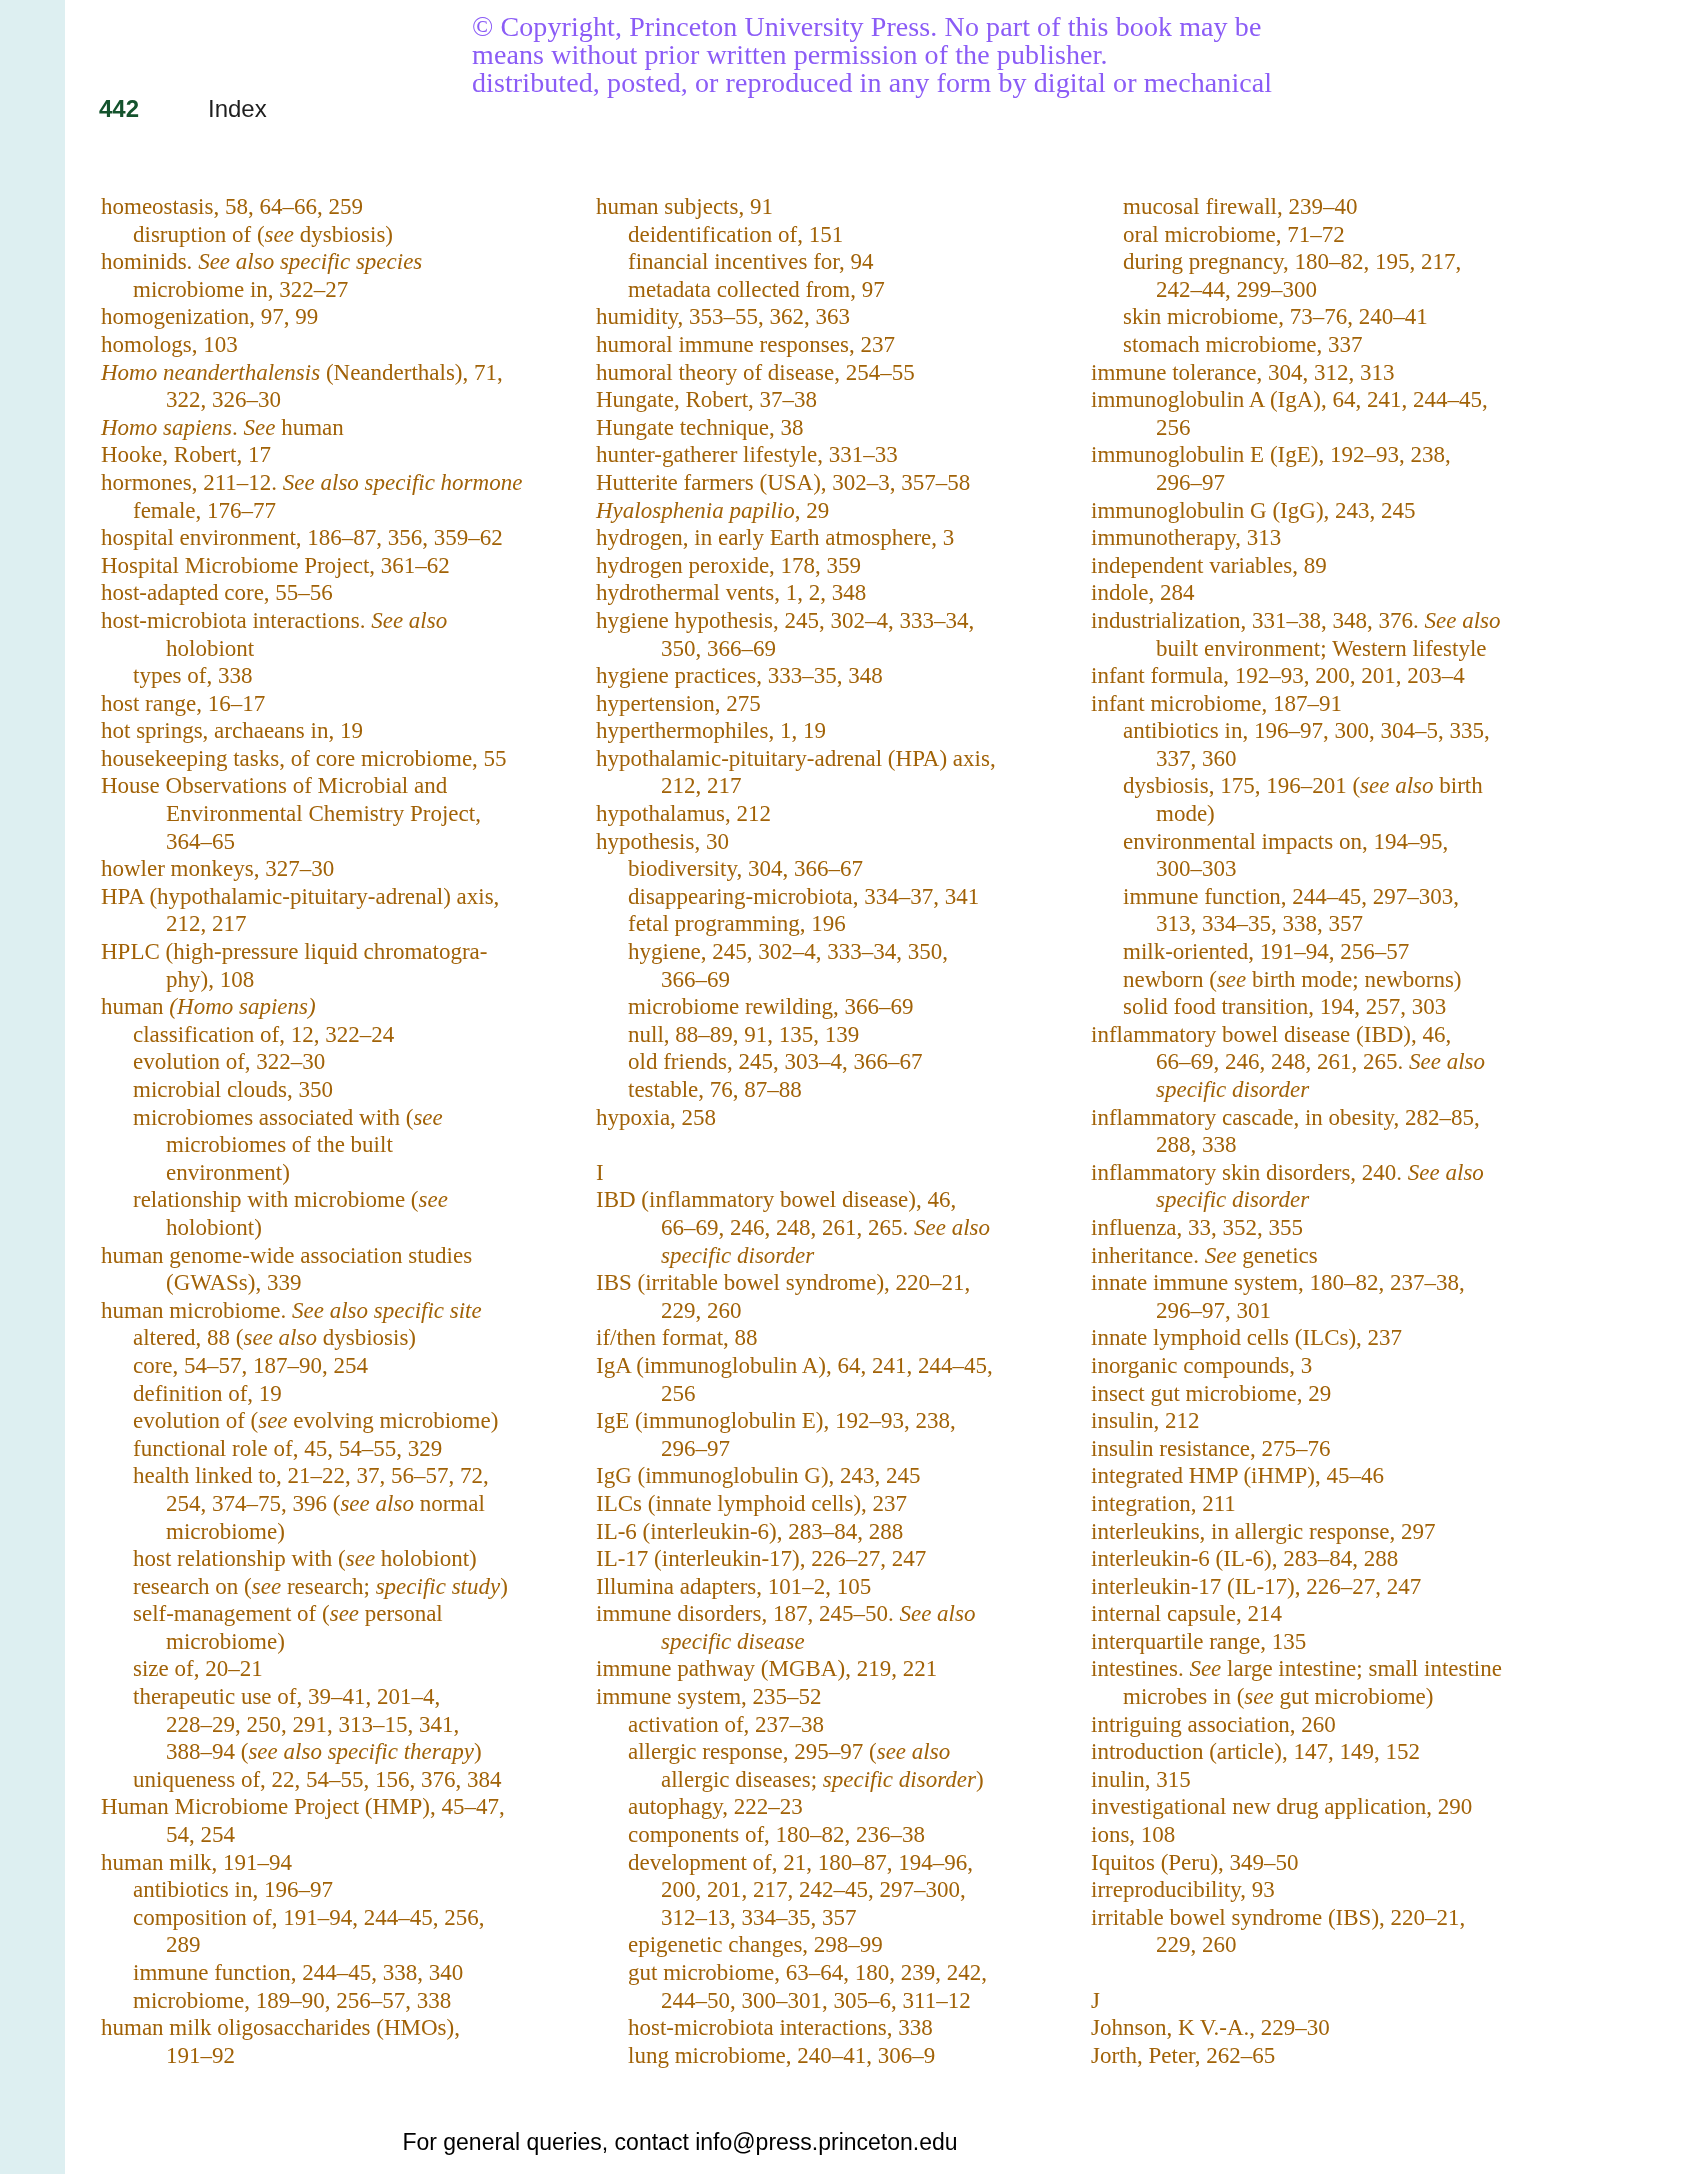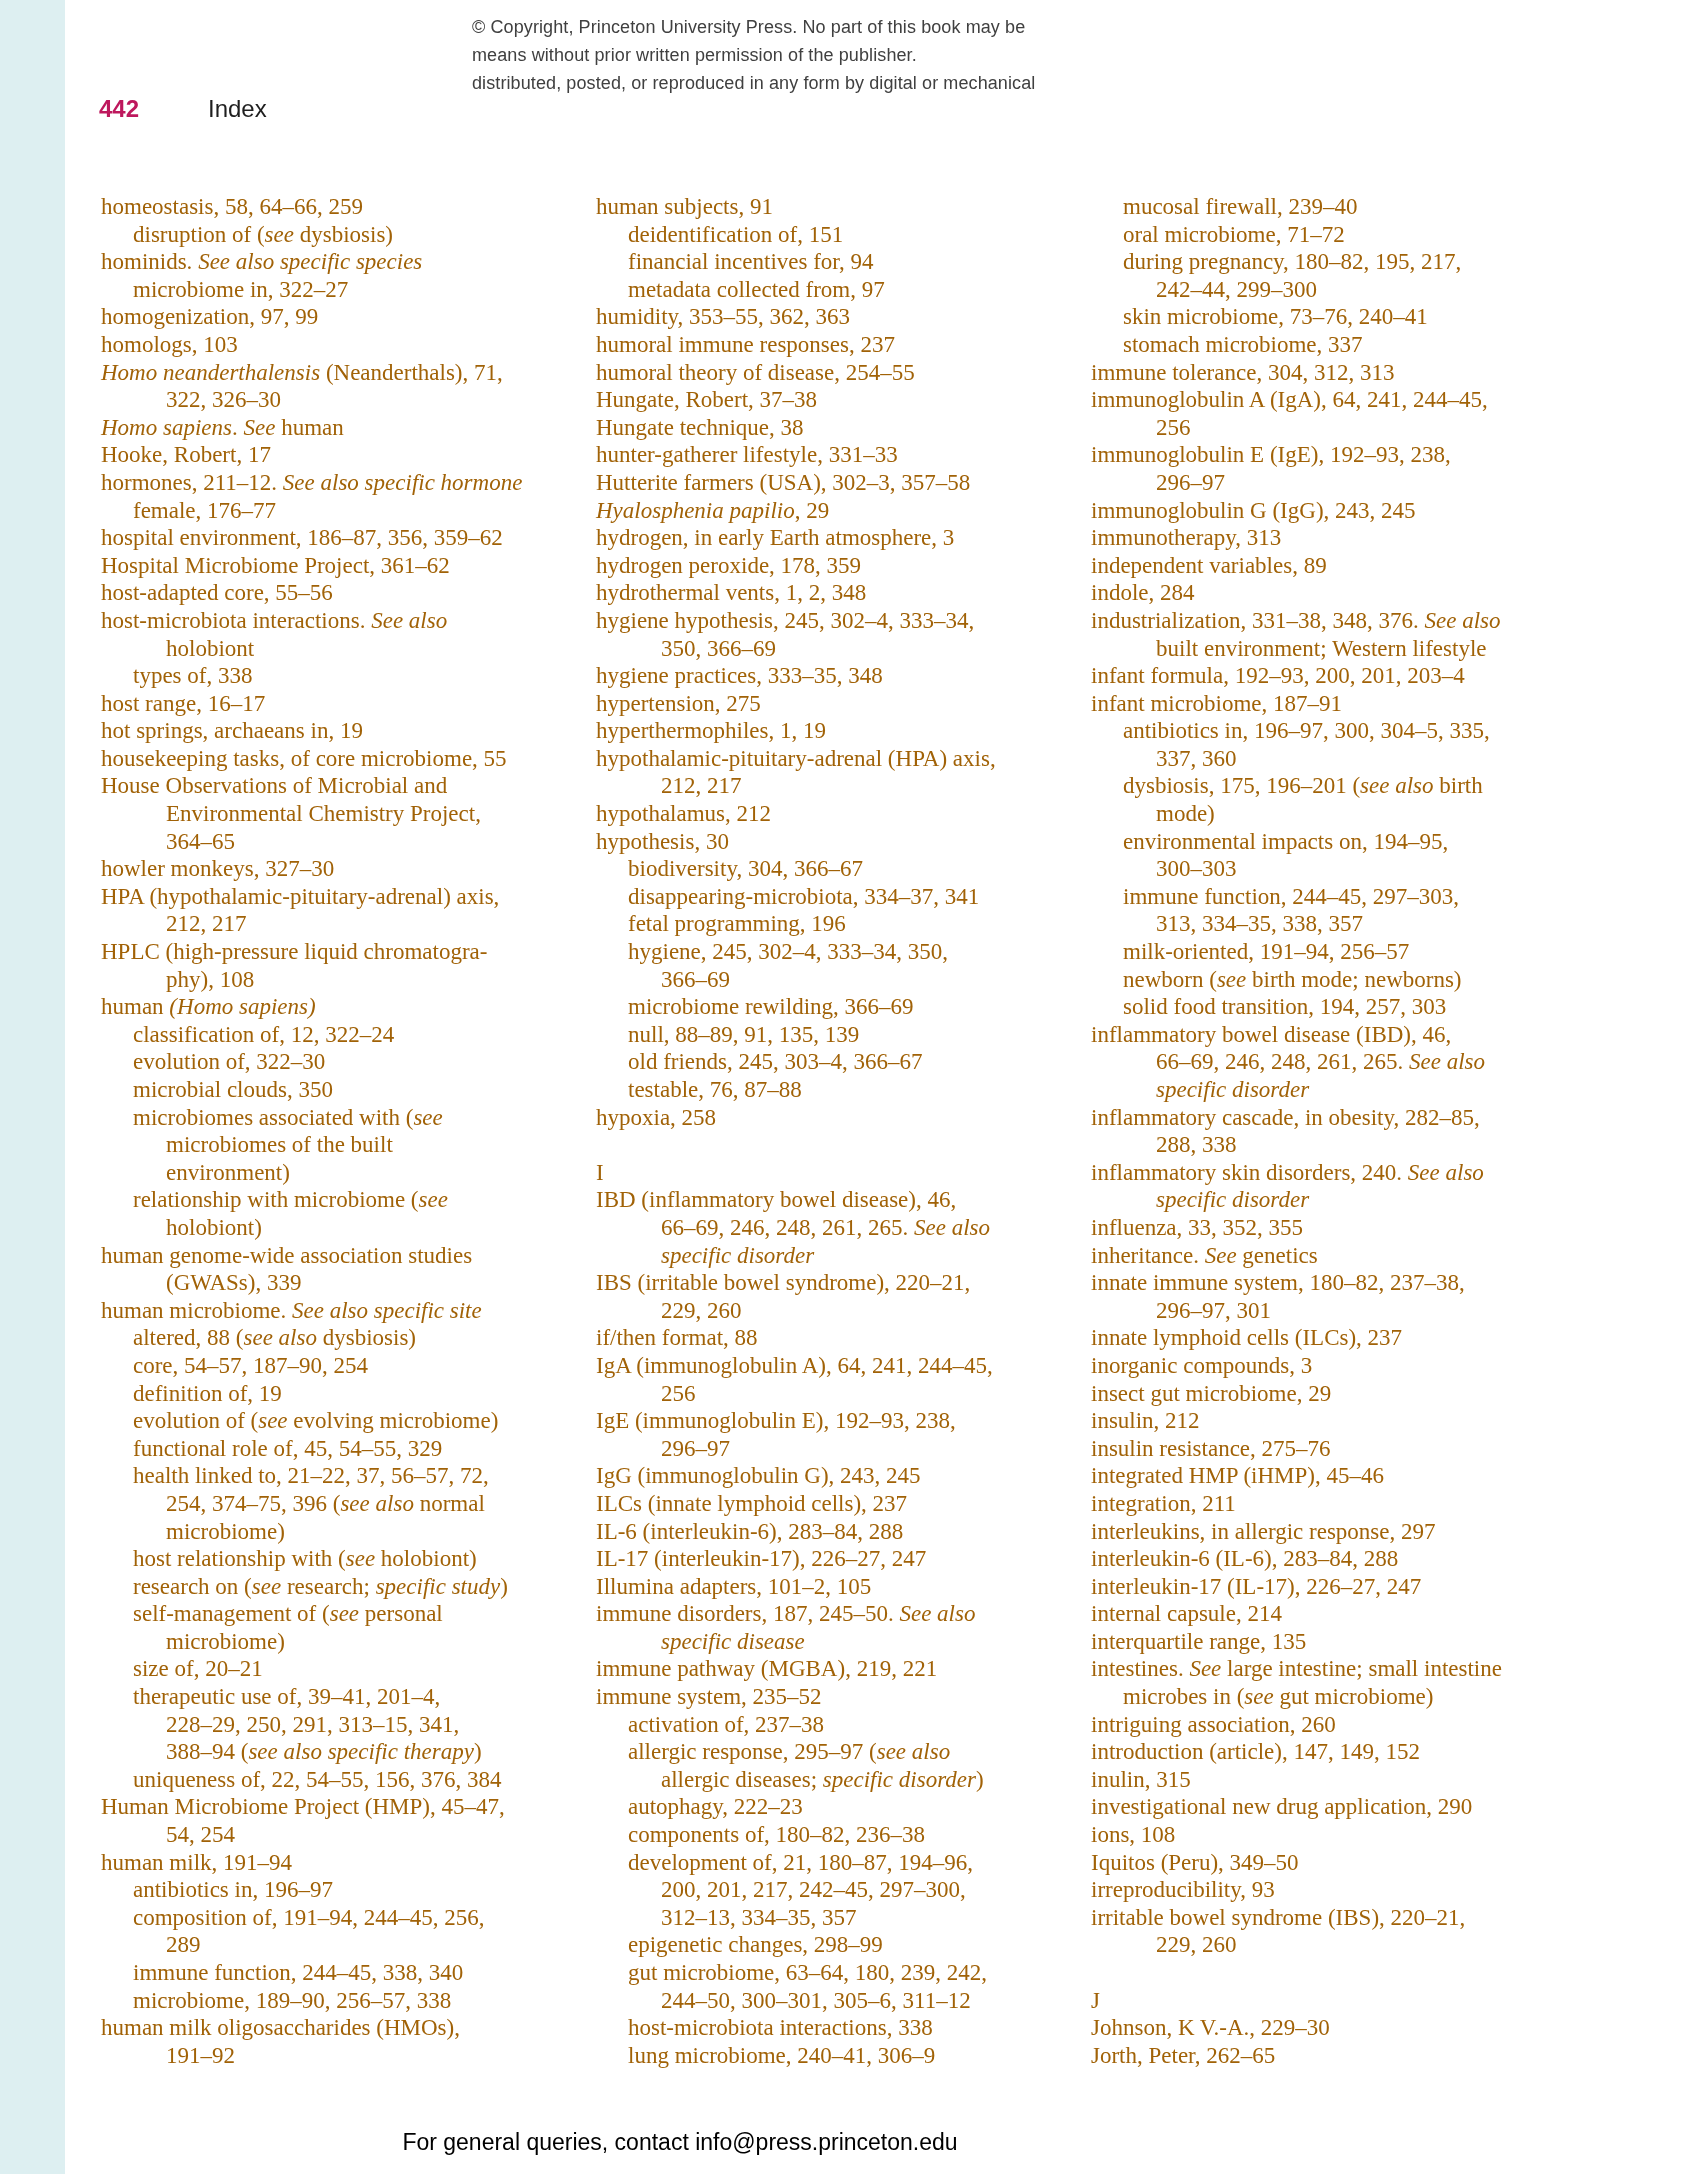--- a/index.html
+++ b/index.html
@@ -12,29 +12,29 @@
     font-family: "Liberation Serif", serif;
     color: #1d1d1b;
   }
   .accent-strip {
     position: absolute; left: 0; top: 0;
     width: 65px; height: 2174px;
     background: #ddeff1;
   }
   .copyright {
     position: absolute; left: 472px; top: 13px;
-    font-family: Liberation Sans, sans-serif;
-    font-size: 18px; line-height: 28px;
-    color: #404040;
+    font-family: Liberation Serif, serif;
+    font-size: 28px; line-height: 28px;
+    color: #8b5cf6;
     letter-spacing: 0.1px;
   }
   .folio {
     position: absolute; left: 99px; top: 95px;
     font-family: "Liberation Sans", sans-serif;
-    font-weight: bold; font-size: 24px; color: #be185d;
+    font-weight: bold; font-size: 24px; color: #14532d;
   }
   .section-title {
     position: absolute; left: 208px; top: 95px;
     font-family: "Liberation Sans", sans-serif;
     font-weight: normal; font-size: 24px; color: #1f1f1f;
   }
   .col {
     position: absolute; top: 193px;
     width: 495px;
     font-size: 23px;

